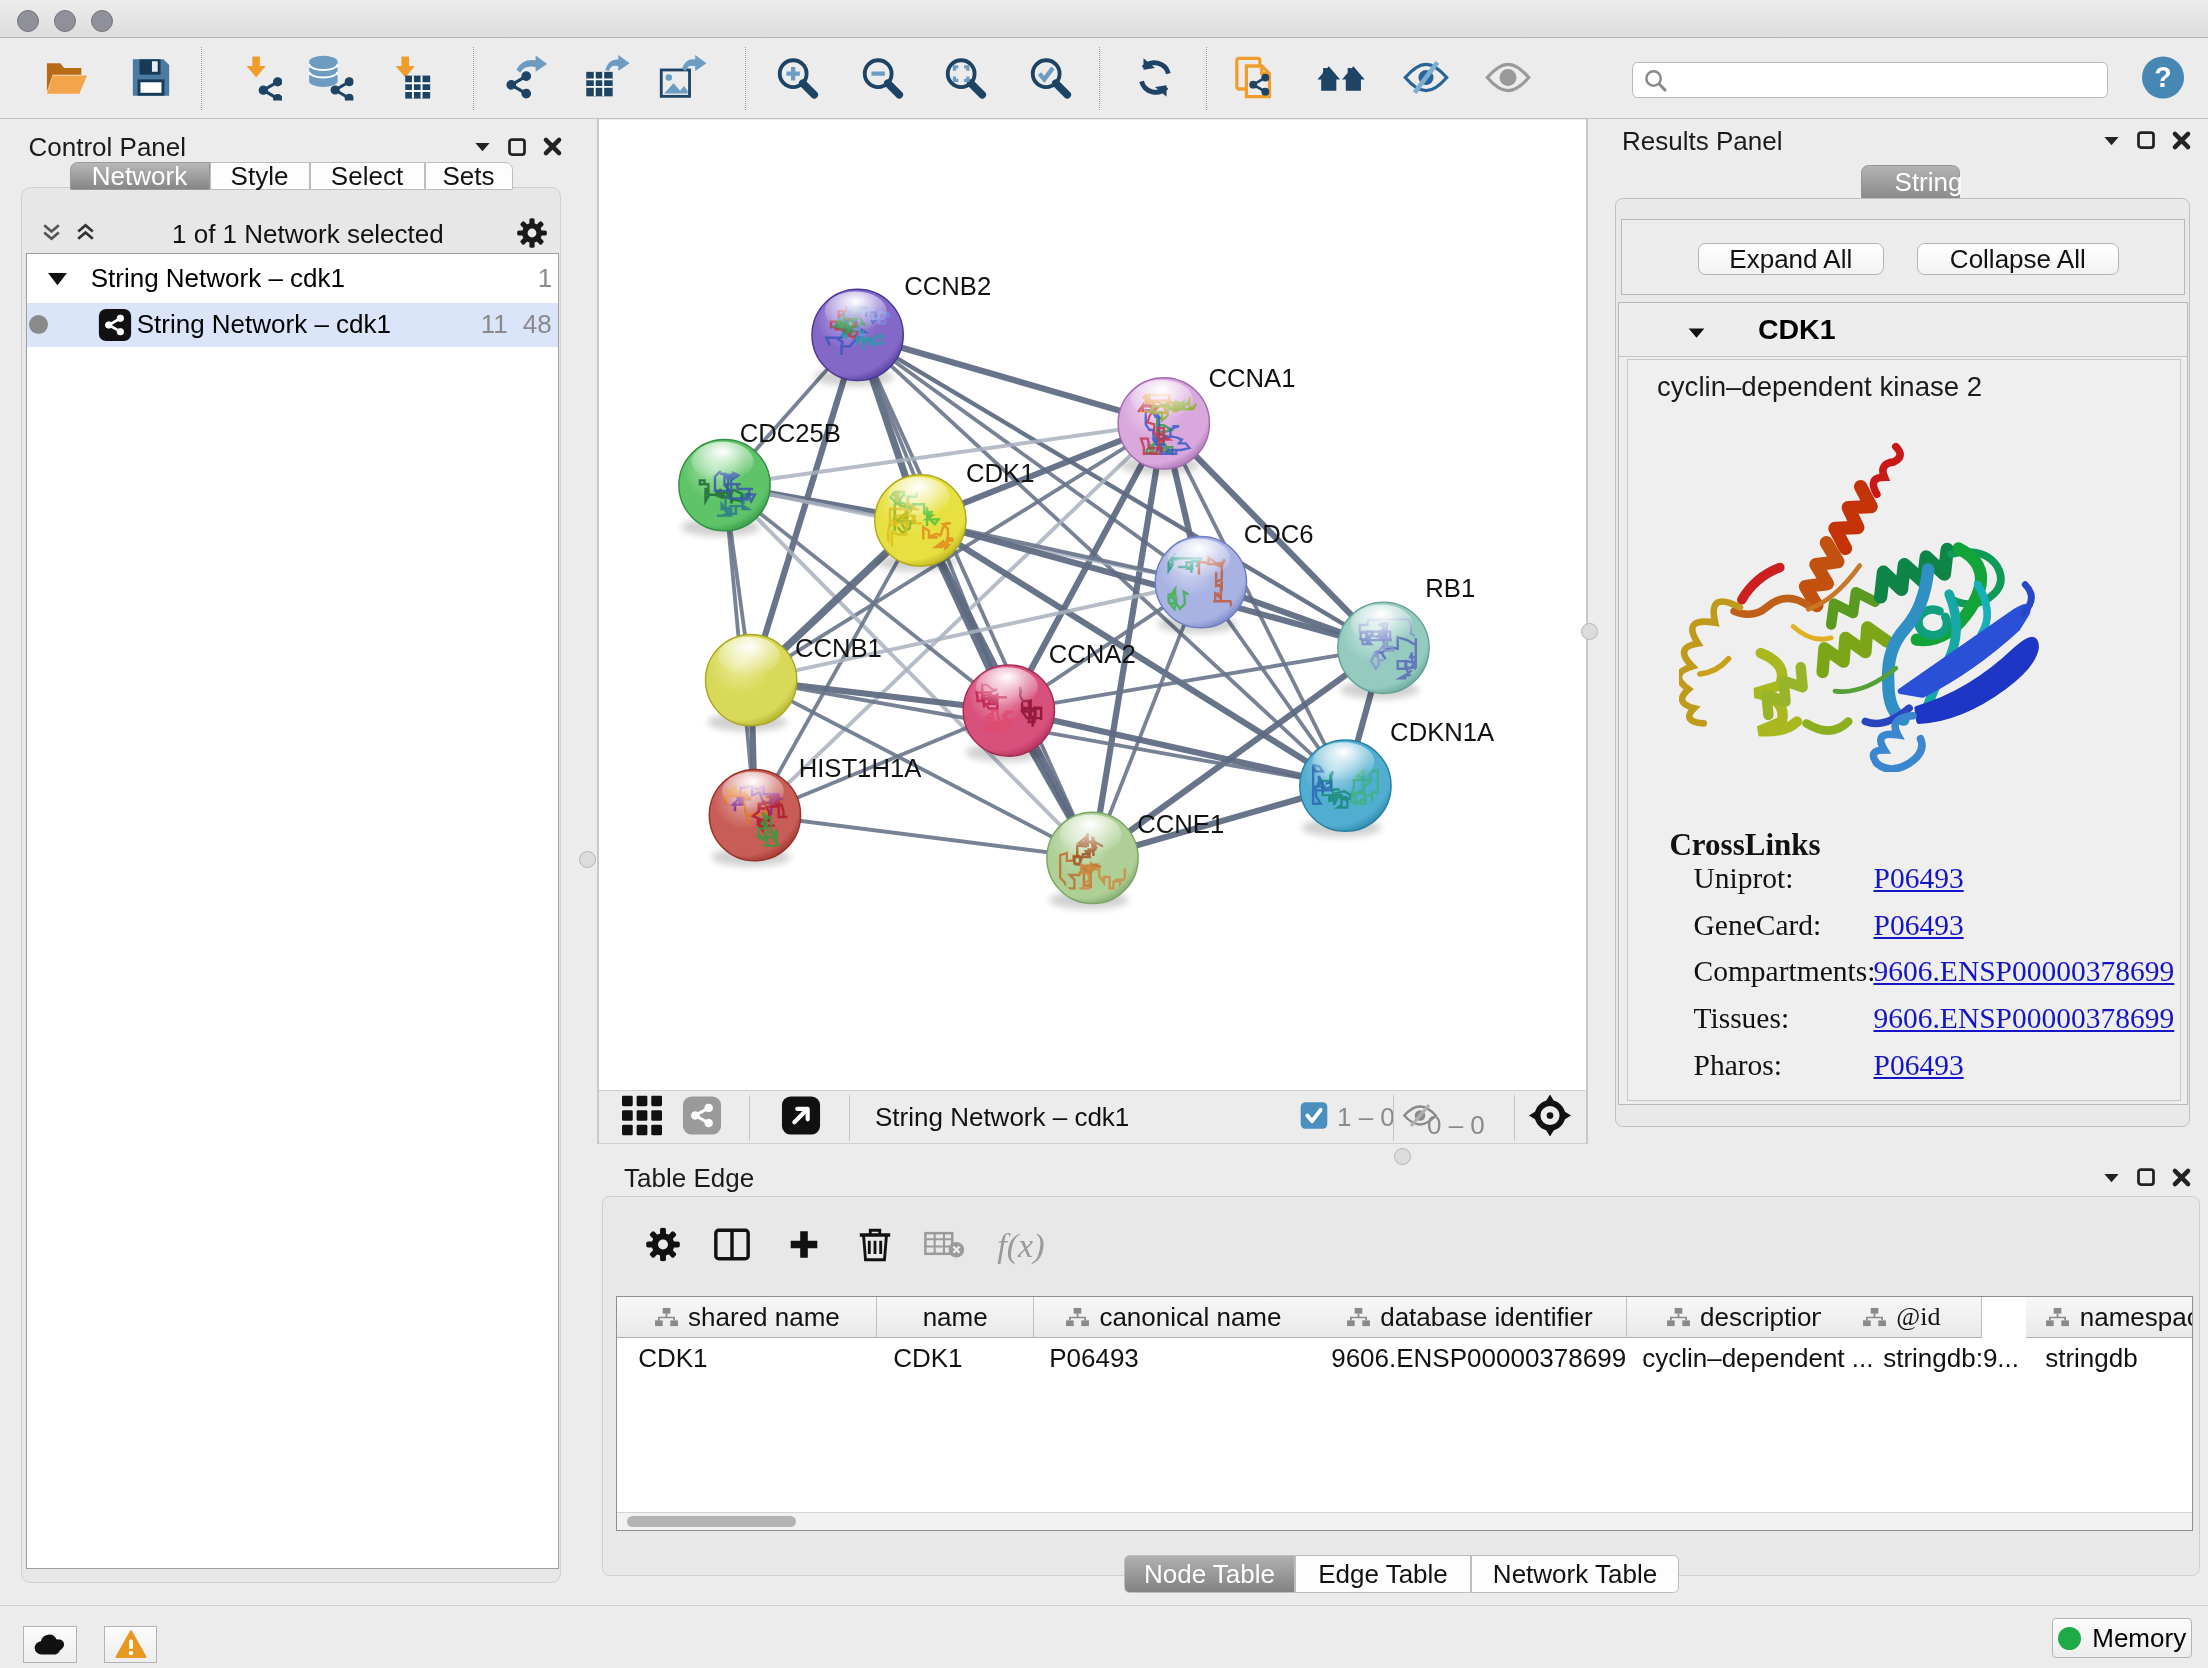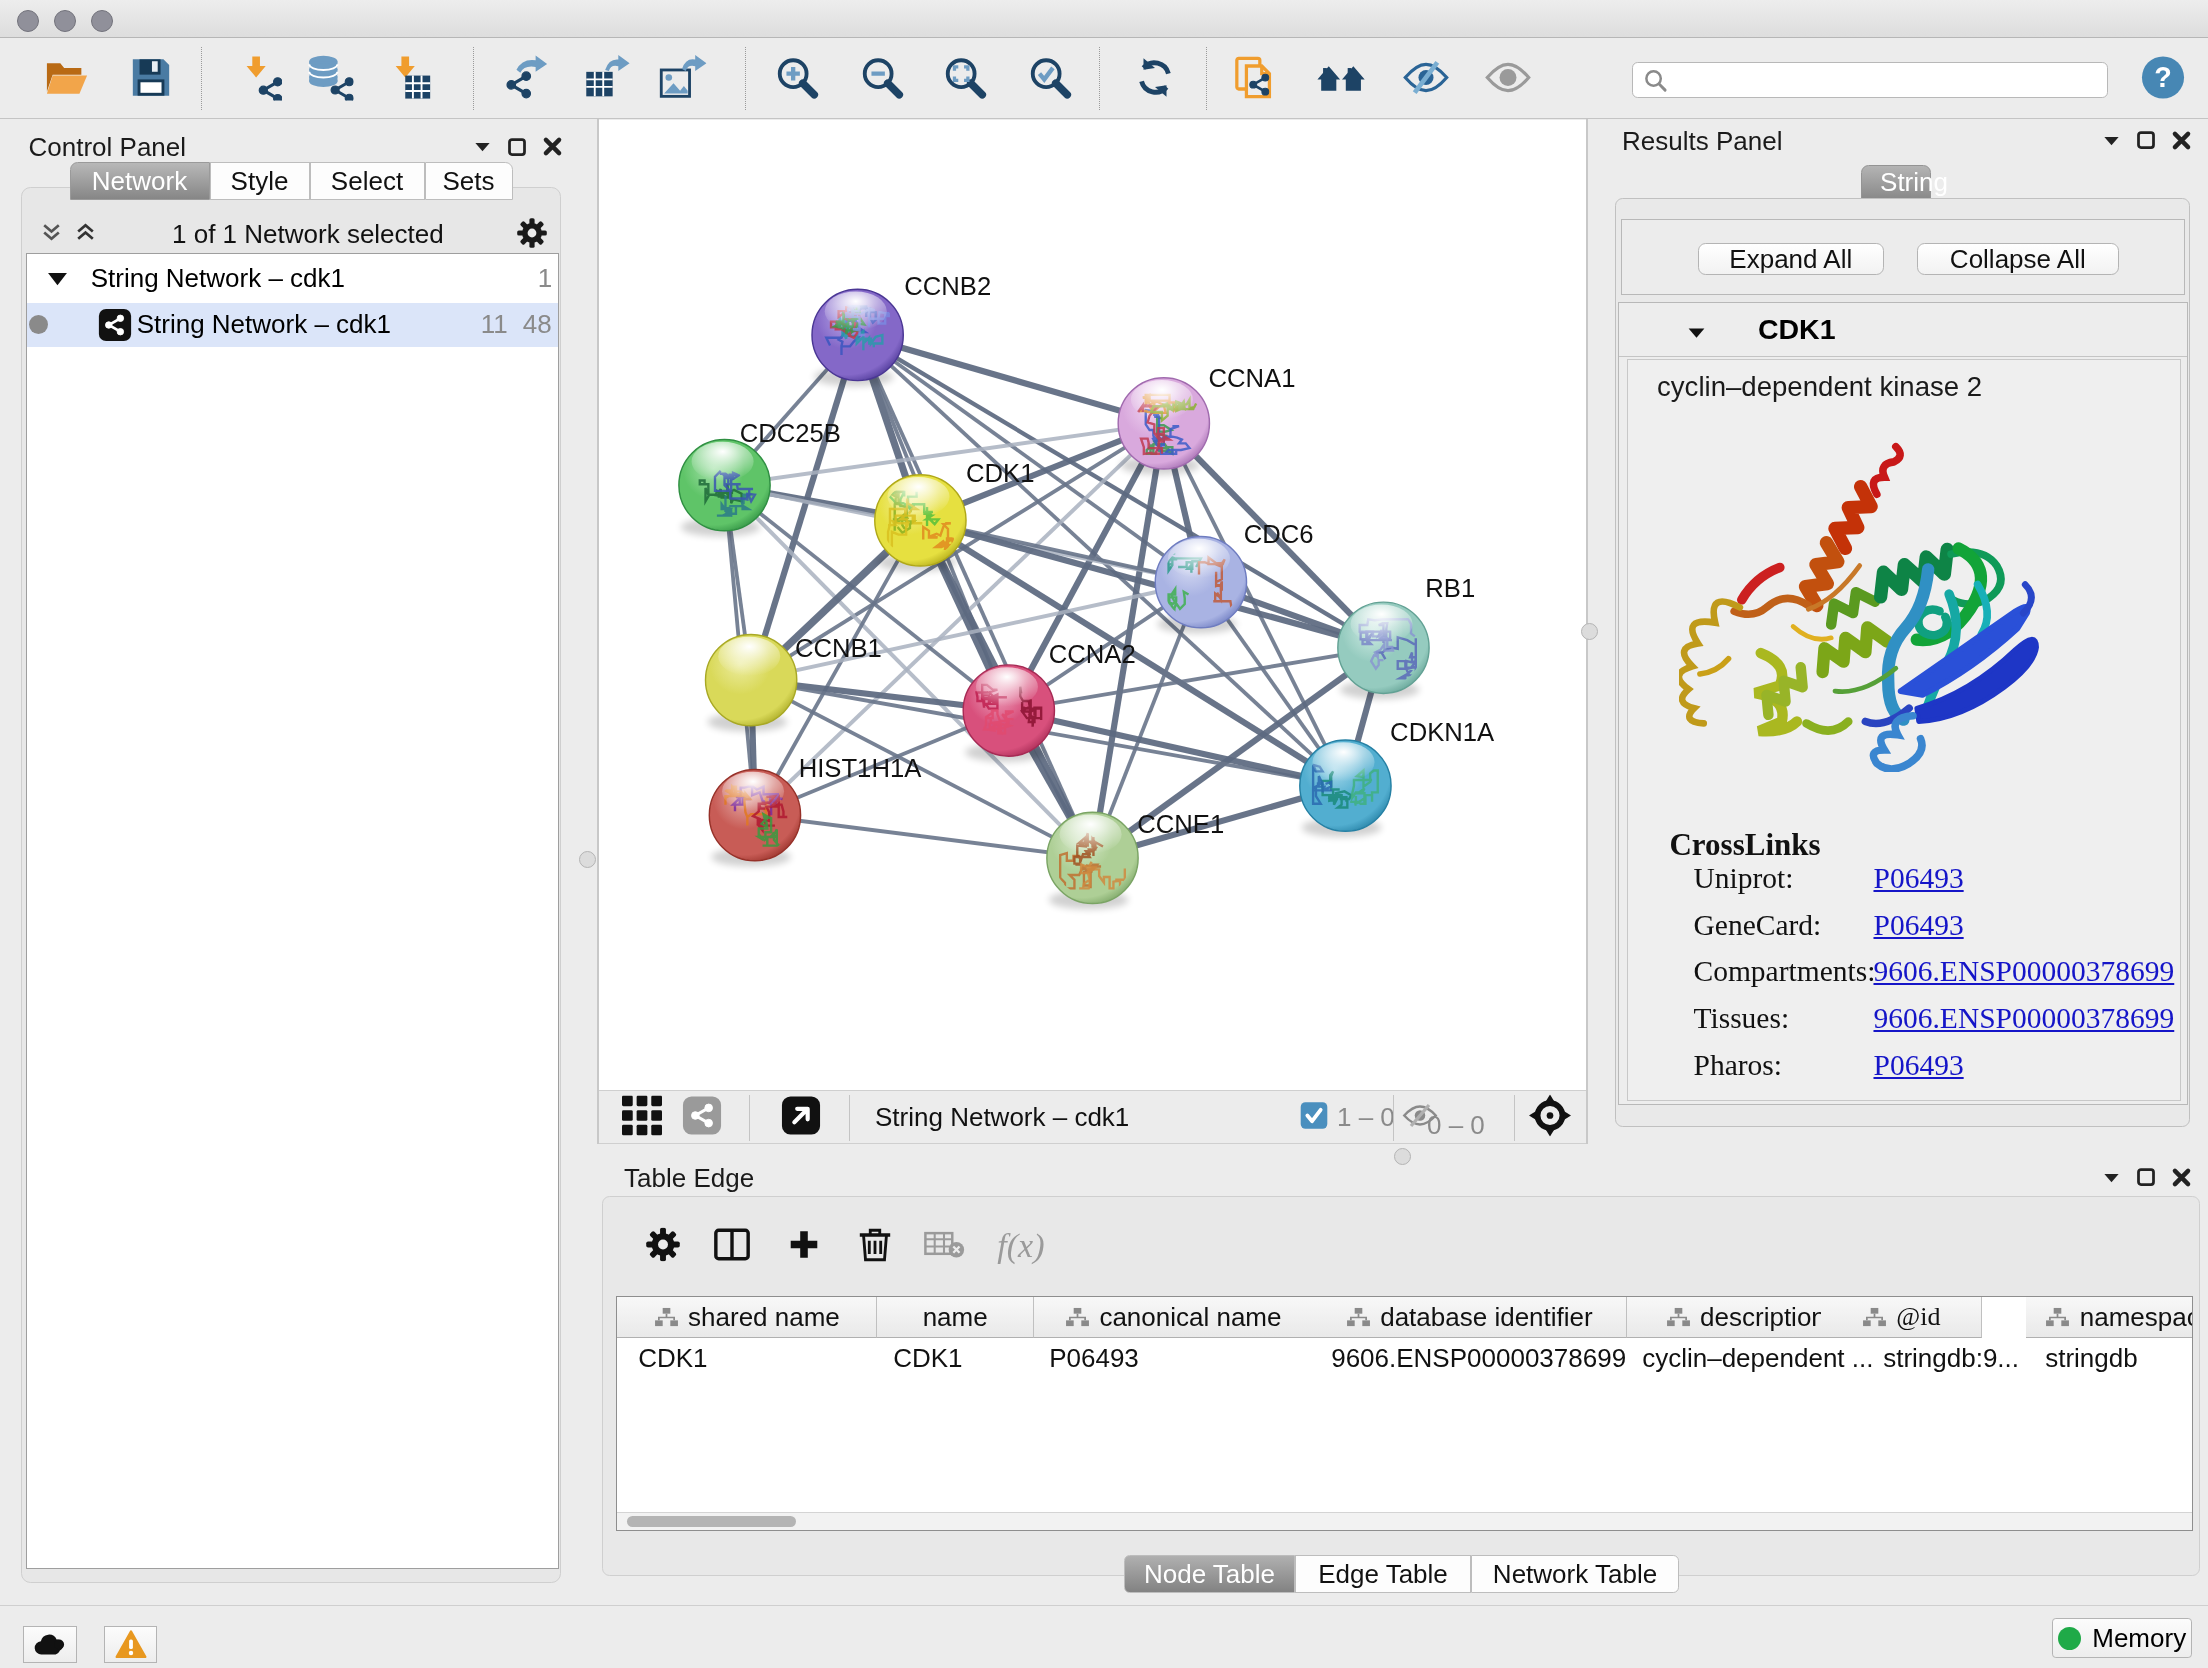--- a/index.html
+++ b/index.html
@@ -8,34 +8,34 @@
 .titlebar{left:0;top:0;width:2208px;height:38px;background:linear-gradient(#ededed,#dddddd);border-bottom:1px solid #b6b6b6;}
 .tl{position:absolute;top:9.5px;width:22px;height:22px;border-radius:50%;background:#90909a;border:1.4px solid #73737c;}
 .title{position:absolute;top:4.8px;left:0;width:100%;text-align:center;font-size:27px;font-weight:bold;color:#3c3c3c;}
 .toolbar{left:0;top:39px;width:2208px;height:80px;background:#ececec;border-bottom:1px solid #c4c4c4;}
 .ti{position:absolute;top:50%;transform:translate(-50%,-50%);}
 .tsep{position:absolute;top:7.6px;height:63px;width:0;border-left:1.9px dotted #9a9a9a;}
 .searchbox{position:absolute;left:1632px;top:23px;width:476px;height:36px;background:#fff;border:1.9px solid #b8b8b8;border-radius:5.7px;}
 .panel-title{font-size:26px;color:#1a1a1a;}
 .pctrl{position:absolute;display:flex;gap:15px;align-items:center;}
 .tabrow{position:absolute;display:flex;z-index:5;}
-.tab{height:38px;border:1px solid #bdbdbd;background:#fdfdfd;color:#111;font-size:26px;display:flex;align-items:center;justify-content:center;}
+.tab{height:28px;border:1px solid #bdbdbd;background:#fdfdfd;color:#111;font-size:26px;display:flex;align-items:center;justify-content:center;}
 .tab.sel{background:linear-gradient(#b8b8b8,#868686);color:#fff;border-color:#9a9a9a;}
 .ctl-group{left:11.4px;top:68px;width:540px;height:1396px;background:#e7e7e7;border:1px solid #cfcfcf;border-radius:9.5px;}
 .ctl-bar{position:absolute;left:3.8px;top:27px;width:533px;height:38px;display:flex;align-items:center;}
 .ctl-list{position:absolute;left:3.8px;top:65px;width:533px;height:1316px;background:#fff;border:1px solid #9e9e9e;}
 .row1{position:absolute;left:0;top:1.9px;width:100%;height:48px;}
 .row2{position:absolute;left:0;top:49px;width:100%;height:44px;background:#dbe5f9;}
 .netcanvas{left:599px;top:120px;width:987px;height:970px;background:#fff;}
 .netbar{left:599px;top:1090px;width:987px;height:54px;background:#ececec;border-top:1px solid #cfcfcf;border-bottom:1px solid #cfcfcf;}
 .vsep{position:absolute;top:3.8px;height:46px;border-left:1px solid #c4c4c4;}
 .rp{left:1588px;top:119px;width:620px;height:1668px;}
 .rp-group{position:absolute;left:27px;top:79px;width:575px;height:929px;background:#e9e9e9;border:1px solid #c0c0c0;border-radius:7.6px;}
 .btn{background:linear-gradient(#ffffff,#f2f2f2);border:1px solid #b4b4b4;border-radius:7.6px;font-size:26px;color:#111;display:flex;align-items:center;justify-content:center;}
-.stringtab{position:absolute;left:273px;top:46px;width:70px;height:34px;background:linear-gradient(#b4b4b4,#8a8a8a);border:1px solid #949494;border-radius:7.6px 7.6px 0 0;color:#fff;font-size:26px;display:flex;align-items:center;justify-content:center;padding-left:36px;}
+.stringtab{position:absolute;left:273px;top:46px;width:99px;height:34px;background:linear-gradient(#b4b4b4,#8a8a8a);border:1px solid #949494;border-radius:7.6px 7.6px 0 0;color:#fff;font-size:26px;display:flex;align-items:center;justify-content:center;padding-left:36px;}
 .serif{font-family:"Liberation Serif",serif;}
 .link{color:#1515c8;text-decoration:underline;}
 .tp{left:599px;top:1160px;width:1609px;height:442px;}
 .tp-group{position:absolute;left:2.9px;top:36px;width:1598px;height:380px;background:#e8e8e8;border:1px solid #cfcfcf;border-radius:7.6px;}
 .tbl{position:absolute;left:13.3px;top:99px;width:1577px;height:235px;background:#fff;border:1.9px solid #8e8e8e;overflow:hidden;}
 .th{position:absolute;top:0;height:41px;background:linear-gradient(#f8f8f8,#e9e9e9);border-bottom:1px solid #b0b0b0;display:flex;align-items:center;font-size:26px;color:#111;justify-content:center;gap:9.5px;}
 .td{position:absolute;top:41px;height:40px;font-size:26px;color:#111;display:flex;align-items:center;}
 .btab{height:38px;border:1px solid #bdbdbd;background:#fdfdfd;color:#111;font-size:26px;display:flex;align-items:center;justify-content:center;}
 .btab.sel{background:linear-gradient(#b0b0b0,#828282);color:#fff;}
 .statusbar{left:0;top:1605px;width:2208px;height:64px;background:#ececec;border-top:1px solid #cfcfcf;}

